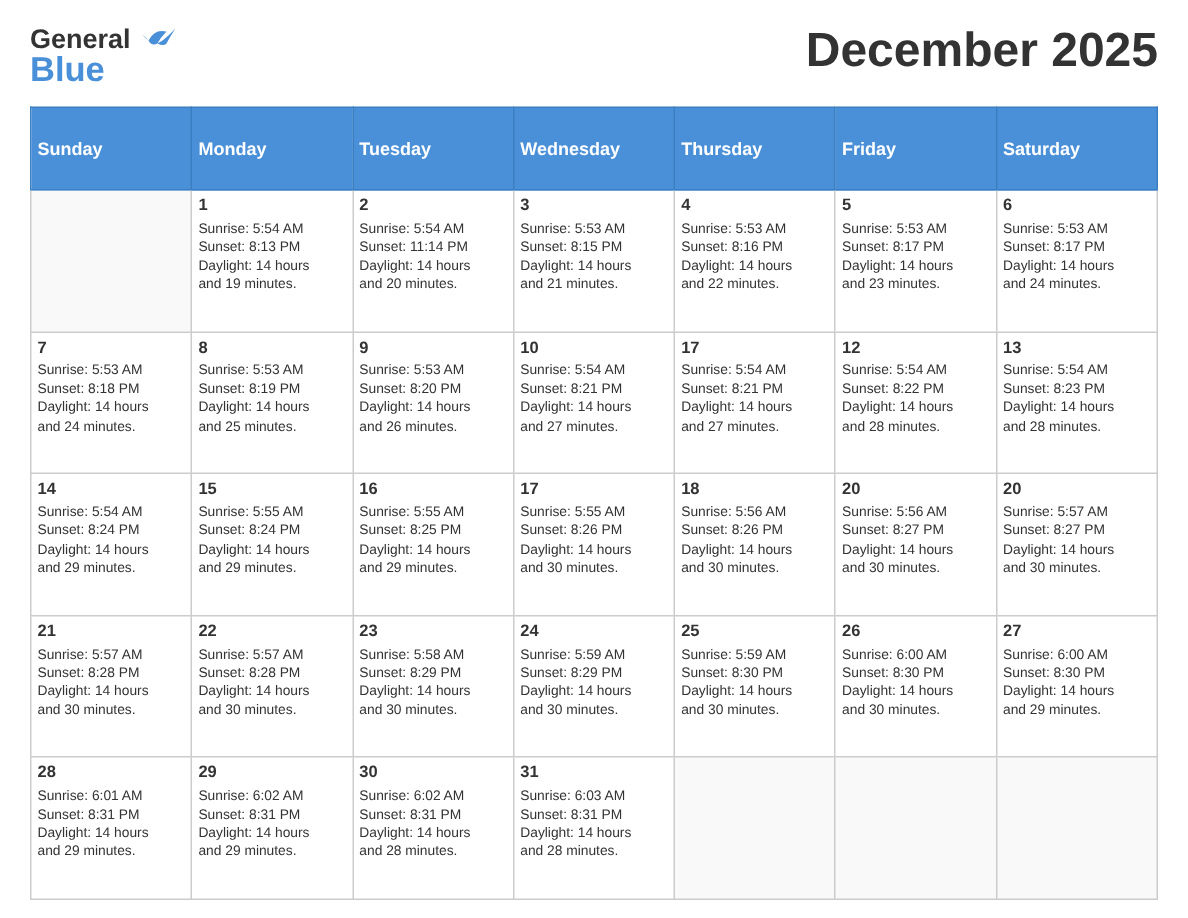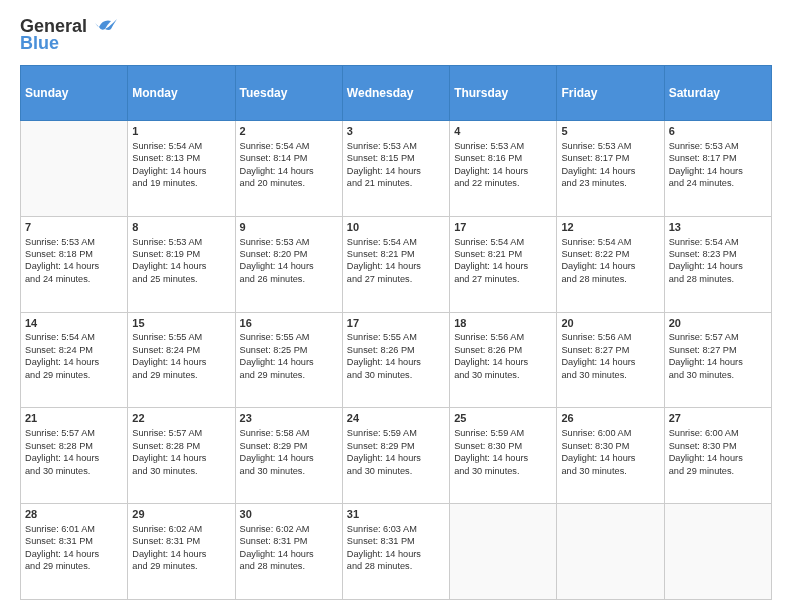--- a/index.html
+++ b/index.html
@@ -89,24 +89,25 @@
     <div class="logo">
       <div style="display:flex;flex-direction:column;align-items:flex-start;">
         <div style="display:flex;align-items:center;gap:2px;">
           <span style="font-size:18px;font-weight:bold;color:#333;">General</span>
           <svg width="26" height="20" viewBox="0 0 26 20" style="margin-left:2px;">
             <path d="M8,10 Q12,2 20,4 Q16,8 14,12 Q10,14 8,10Z" fill="#4a90d9"></path>
             <path d="M14,12 Q18,10 22,6 Q24,4 26,2 Q22,8 20,12 Q18,14 14,12Z" fill="#4a90d9"></path>
             <path d="M8,10 Q6,8 4,6 Q6,9 8,10Z" fill="#4a90d9"></path>
           </svg>
         </div>
-        <span style="font-size:18px;font-weight:bold;color:#4a90d9;margin-top:-4px;">Blue</span>
+        <span style="font-size:23px;font-weight:bold;color:#4a90d9;margin-top:-4px;">Blue</span>
       </div>
     </div>
     <div class="title-section">
+      <div class="month-title">December 2025</div>
     </div>
   </div>
 
   <table class="calendar">
     <thead>
       <tr>
         <th>Sunday</th>
         <th>Monday</th>
         <th>Tuesday</th>
         <th>Wednesday</th>
@@ -121,21 +122,21 @@
           <td>
             <span class="day-number">1</span>
             <div class="cell-content">Sunrise: 5:54 AM</div>
             <div class="cell-content">Sunset: 8:13 PM</div>
             <div class="cell-content">Daylight: 14 hours</div>
             <div class="cell-content">and 19 minutes.</div>
           </td>
           <td>
             <span class="day-number">2</span>
             <div class="cell-content">Sunrise: 5:54 AM</div>
-            <div class="cell-content">Sunset: 8:14 PM</div>
+            <div class="cell-content">Sunset: 11:14 PM</div>
             <div class="cell-content">Daylight: 14 hours</div>
             <div class="cell-content">and 20 minutes.</div>
           </td>
           <td>
             <span class="day-number">3</span>
             <div class="cell-content">Sunrise: 5:53 AM</div>
             <div class="cell-content">Sunset: 8:15 PM</div>
             <div class="cell-content">Daylight: 14 hours</div>
             <div class="cell-content">and 21 minutes.</div>
           </td>

